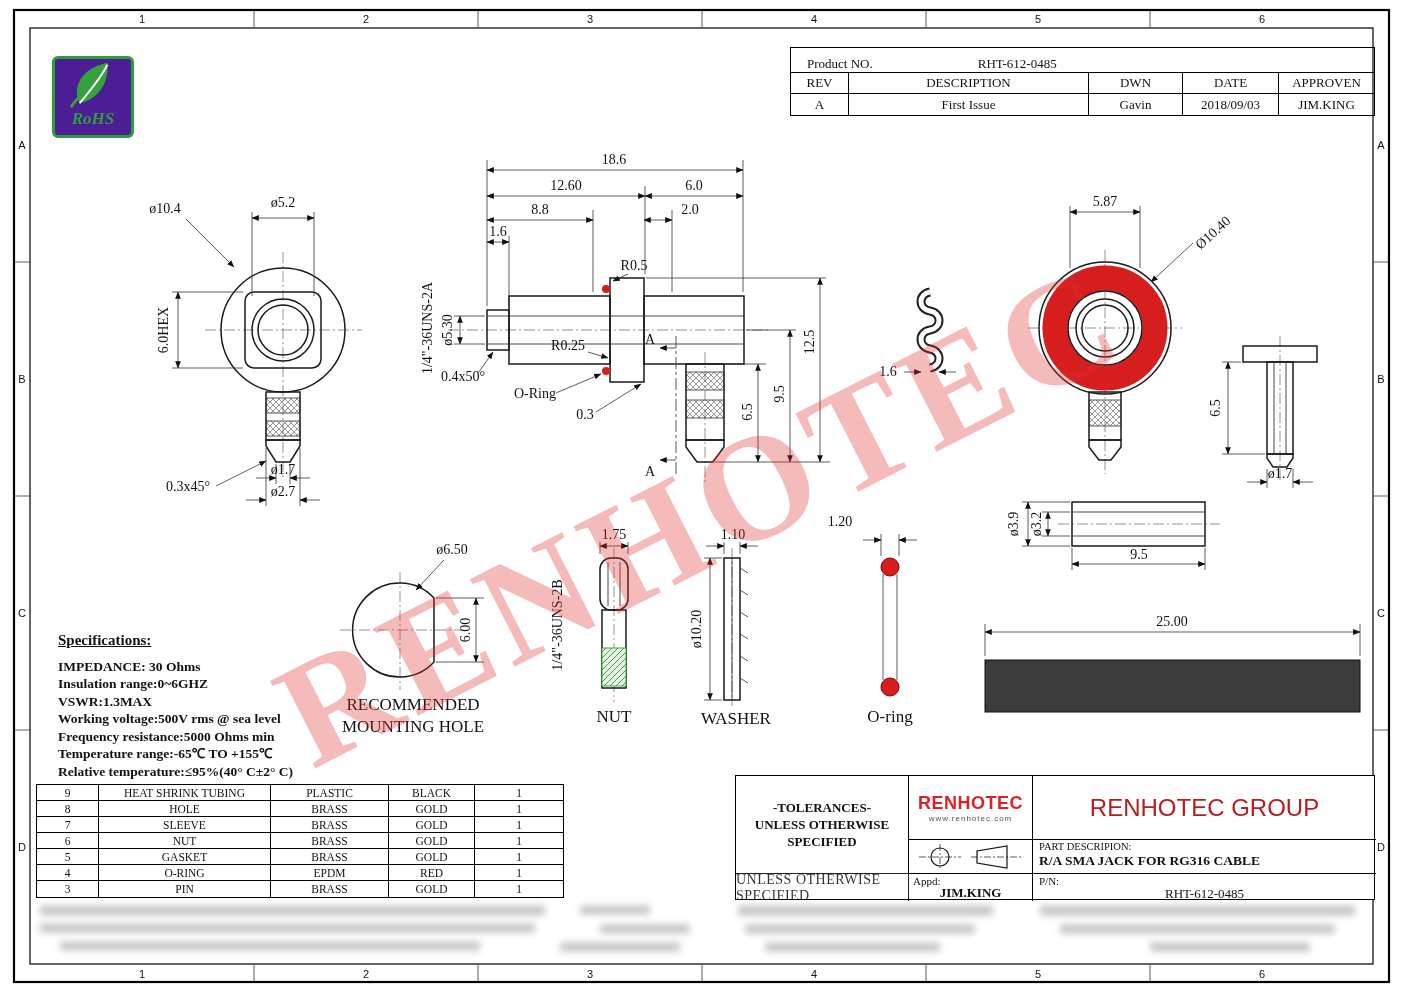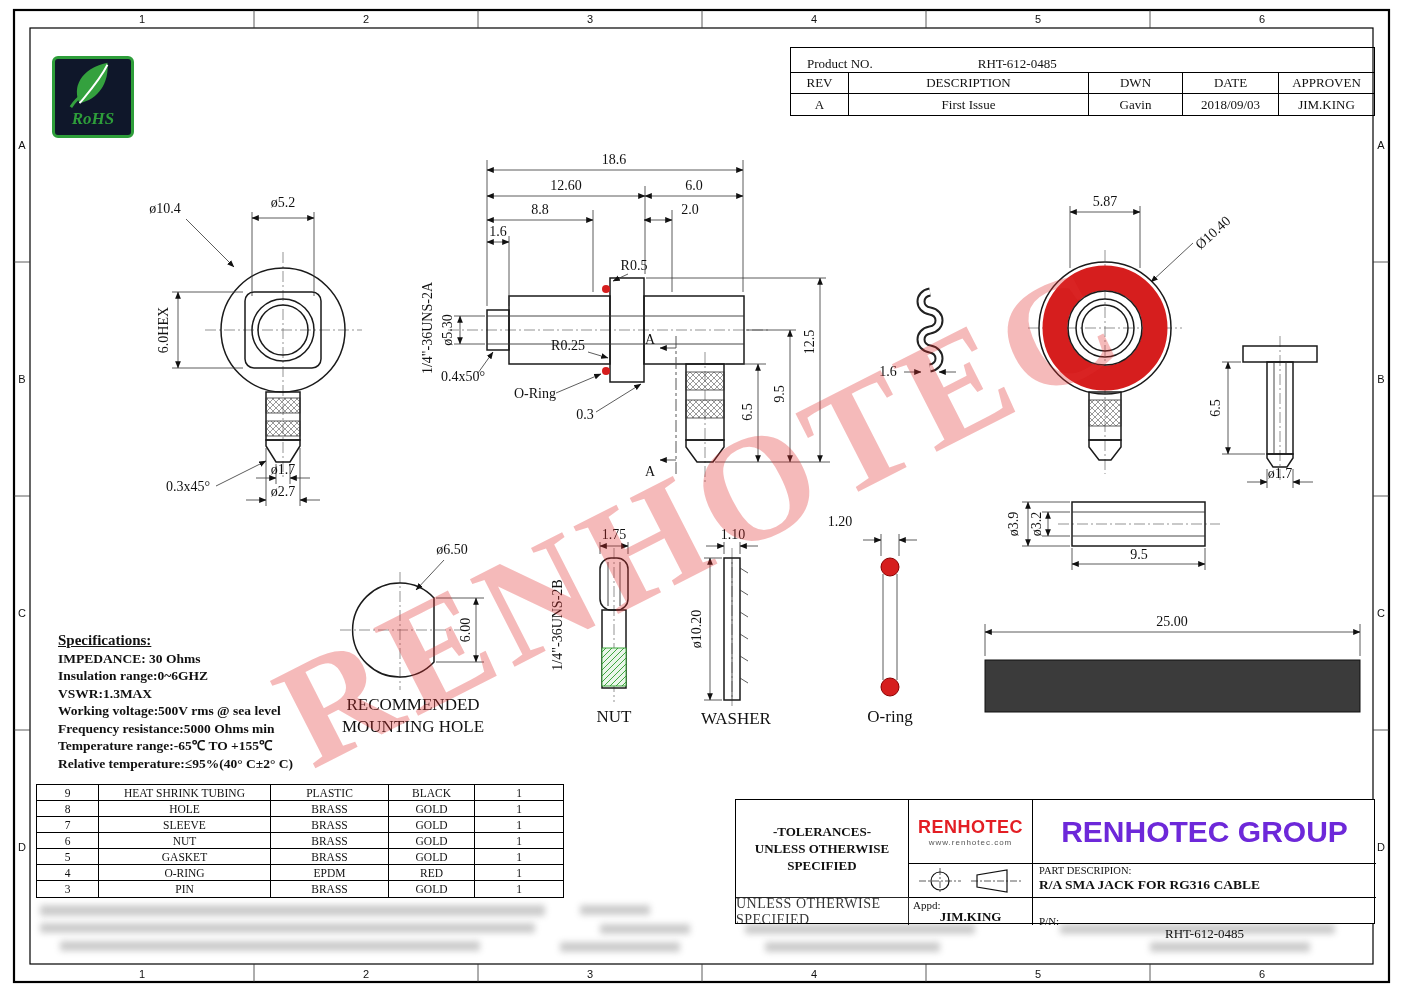--- a/index.html
+++ b/index.html
@@ -14,69 +14,69 @@
   .thick{stroke:#1a1a1a;stroke-width:1.5;fill:none}
   .mid{stroke:#333;stroke-width:.9}
   .thin{stroke:#333;stroke-width:.8;fill:none}
   .cl{stroke:#666;stroke-width:.7;stroke-dasharray:11 3 2 3;fill:none}
   .cl2{stroke:#444;stroke-width:.9;stroke-dasharray:12 3 3 3}
   .hx{fill:url(#xh);stroke:#333;stroke-width:.8}
   .bframe{fill:none;stroke:#000}
 
   
   .rohs{position:absolute;left:52px;top:56px;width:82px;height:82px;border:3px solid #2e9e3a;
-        border-radius:6px;z-index:4;text-align:center;background:#0f172a}
+        border-radius:6px;z-index:4;text-align:center;background:#4c1d95}
   .rohs .txt{color:#2e9e3a;font-weight:bold;font-style:italic;font-size:17px;margin-top:-4px}
 
   
   .revtbl{position:absolute;left:790px;top:47px;width:585px;border:1.6px solid #000;
           font-size:13px;z-index:4;background:transparent}
   .revtbl .r1{display:flex;height:25px;border-bottom:1px solid #000;align-items:flex-end;padding-left:16px}
   .revtbl .pval{margin-left:105px}
   .rrow{display:flex;height:21px}
   .rrow.head{border-bottom:1px solid #000}
   .rc{border-right:1px solid #000;display:flex;align-items:center;justify-content:center;height:100%}
   .rc.c0{width:58px}.rc.c1{width:240px}.rc.c2{width:94px}.rc.c3{width:96px}
   .rc.c4{flex:1;border-right:none}
 
   
   .specs{position:absolute;left:58px;top:632px;z-index:4;font-size:13.5px;font-weight:bold;line-height:17.5px}
-  .specs .t{text-decoration:underline;font-size:15px;margin-bottom:0}
+  .specs .t{text-decoration:underline;font-size:15px;margin-bottom:8px}
 
   
   .bom{position:absolute;left:36px;top:784px;width:528px;border:1.6px solid #000;z-index:4;
        display:grid;grid-template-columns:62px 172px 118px 86px 1fr;grid-auto-rows:16px;
        font-size:11.5px;background:#fff}
   .bcell{border-right:1px solid #000;border-bottom:1px solid #000;display:flex;
          align-items:center;justify-content:center;overflow:hidden;white-space:nowrap}
   .bcell:nth-child(5n){border-right:none}
   .bcell:nth-child(n+31){border-bottom:none}
 
   
-  .tblock{position:absolute;left:735px;top:799px;width:640px;height:125px;border:1.6px solid #000;z-index:4;background:#fff}
+  .tblock{position:absolute;left:735px;top:775px;width:640px;height:125px;border:1.6px solid #000;z-index:4;background:#fff}
   .tb-cell{position:absolute;border-color:#000;border-style:solid;border-width:0}
   .tol{left:0;top:0;width:173px;height:97px;border-right-width:1px;display:flex;flex-direction:column;
        align-items:center;justify-content:center;font-weight:bold;font-size:13px;line-height:17px}
   .fine{left:0;top:97px;width:173px;height:28px;border-right-width:1px;border-top-width:1px;
         display:flex;align-items:center;justify-content:center;font-size:14px;letter-spacing:.5px;
         filter:blur(.4px);opacity:.85}
   .logoc{left:173px;top:0;width:124px;height:63px;border-right-width:1px;display:flex;flex-direction:column;
          align-items:center;justify-content:center}
   .logoc .red{color:#e31e24;font-weight:bold;font-size:18px;font-family:"Liberation Sans",sans-serif;letter-spacing:.5px}
   .logoc .url{font-size:8px;color:#555;letter-spacing:1px;font-family:"Liberation Sans",sans-serif}
   .projc{left:173px;top:63px;width:124px;height:34px;border-right-width:1px;border-top-width:1px;
          display:flex;align-items:center;justify-content:center}
   .appdc{left:173px;top:97px;width:124px;height:28px;border-right-width:1px;border-top-width:1px;
          font-size:11px;padding:1px 4px}
   .appdc .big{font-size:13px;font-weight:bold;text-align:center;margin-top:-2px}
   .groupc{left:297px;top:0;width:343px;height:63px;display:flex;align-items:center;justify-content:center}
-  .groupc .g{color:#6d28d9;font-weight:bold;font-size:30px;font-family:"Liberation Sans",sans-serif;white-space:nowrap}
+  .groupc .g{color:#b91c1c;font-weight:normal;font-size:24px;font-family:"Liberation Sans",sans-serif;white-space:nowrap}
   .pdc{left:297px;top:63px;width:343px;height:34px;border-top-width:1px;font-size:10.5px;padding:1px 6px}
   .pdc .big{font-size:13.5px;margin-top:1px;font-weight:bold}
-  .pnc{left:297px;top:97px;width:343px;height:28px;border-top-width:1px;font-size:11px;padding:17px 6px}
+  .pnc{left:297px;top:97px;width:343px;height:28px;border-top-width:1px;font-size:11px;padding:1px 6px}
   .pnc .big{font-size:13px;text-align:center;margin-top:-1px}
 
   
   .wm{position:absolute;left:700px;top:515px;transform:translate(-50%,-50%) rotate(-27deg);
       font-size:150px;font-weight:bold;color:rgba(225,45,45,.33);letter-spacing:8px;
       font-family:"Liberation Serif",serif;white-space:nowrap;pointer-events:none;z-index:5}
 
   
   .sm{position:absolute;background:#8d8d8d;opacity:.45;filter:blur(3px);border-radius:2px;z-index:3}
 </style>

